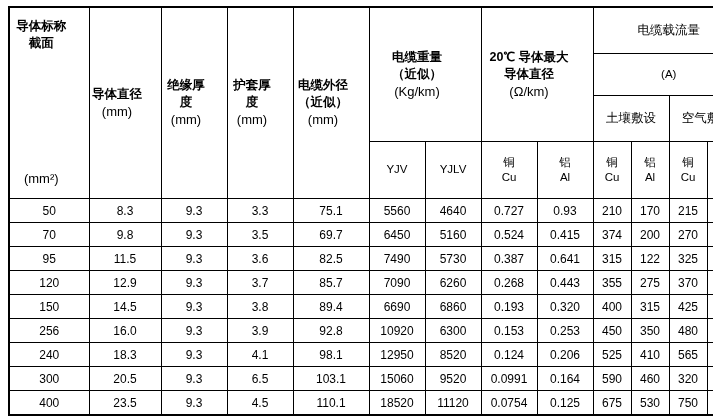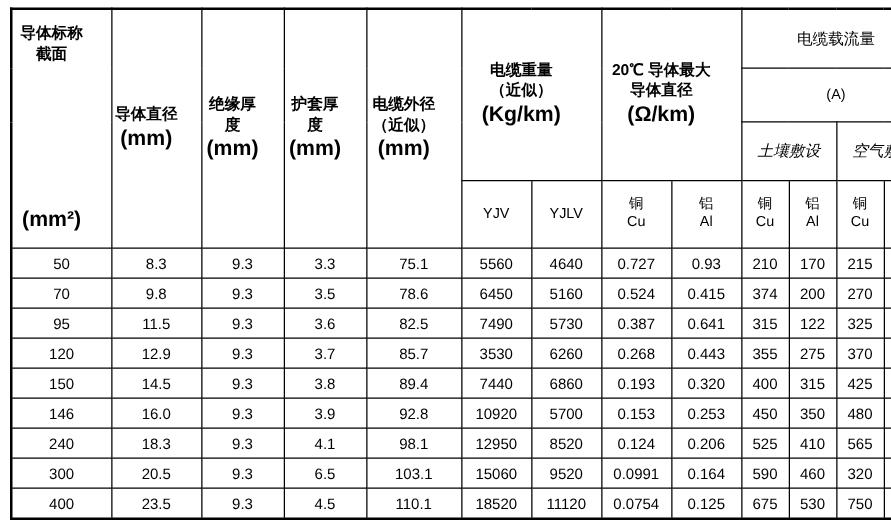--- a/index.html
+++ b/index.html
@@ -48,27 +48,26 @@
     height: 100%;
     box-sizing: border-box;
     padding: 10px 18px 10px 2px;
   }
   .hdr-title {
     font-size: 12.5px;
     font-weight: bold;
     line-height: 1.35;
   }
   .hdr-unit {
-    font-size: 17px;
-    font-weight: bold;
+    font-size: 13px;
+    font-weight: normal;
   }
   .sub-title {
     font-size: 12.5px;
     font-weight: bold;
-    font-style: italic;
   }
   .grp-title {
     font-size: 12.5px;
     font-weight: bold;
     padding: 6px 0 6px 0;
   }
   .unit-row-cell {
     font-size: 11.5px;
     font-weight: bold;
     padding: 4px 0 4px 0;
@@ -231,21 +230,21 @@
           <td class="data-cell">210</td>
           <td class="data-cell">170</td>
           <td class="data-cell">215</td>
           <td class="data-cell">165</td>
         </tr>
         <tr>
           <td class="data-cell">70</td>
           <td class="data-cell">9.8</td>
           <td class="data-cell">9.3</td>
           <td class="data-cell">3.5</td>
-          <td class="data-cell">78.6</td>
+          <td class="data-cell">69.7</td>
           <td class="data-cell">6450</td>
           <td class="data-cell">5160</td>
           <td class="data-cell">0.524</td>
           <td class="data-cell">0.415</td>
           <td class="data-cell">374</td>
           <td class="data-cell">200</td>
           <td class="data-cell">270</td>
           <td class="data-cell">205</td>
         </tr>
         <tr>
@@ -262,52 +261,52 @@
           <td class="data-cell">122</td>
           <td class="data-cell">325</td>
           <td class="data-cell">250</td>
         </tr>
         <tr>
           <td class="data-cell">120</td>
           <td class="data-cell">12.9</td>
           <td class="data-cell">9.3</td>
           <td class="data-cell">3.7</td>
           <td class="data-cell">85.7</td>
-          <td class="data-cell">3530</td>
+          <td class="data-cell">7090</td>
           <td class="data-cell">6260</td>
           <td class="data-cell">0.268</td>
           <td class="data-cell">0.443</td>
           <td class="data-cell">355</td>
           <td class="data-cell">275</td>
           <td class="data-cell">370</td>
           <td class="data-cell">290</td>
         </tr>
         <tr>
           <td class="data-cell">150</td>
           <td class="data-cell">14.5</td>
           <td class="data-cell">9.3</td>
           <td class="data-cell">3.8</td>
           <td class="data-cell">89.4</td>
-          <td class="data-cell">7440</td>
+          <td class="data-cell">6690</td>
           <td class="data-cell">6860</td>
           <td class="data-cell">0.193</td>
           <td class="data-cell">0.320</td>
           <td class="data-cell">400</td>
           <td class="data-cell">315</td>
           <td class="data-cell">425</td>
           <td class="data-cell">330</td>
         </tr>
         <tr>
-          <td class="data-cell">146</td>
+          <td class="data-cell">256</td>
           <td class="data-cell">16.0</td>
           <td class="data-cell">9.3</td>
           <td class="data-cell">3.9</td>
           <td class="data-cell">92.8</td>
           <td class="data-cell">10920</td>
-          <td class="data-cell">5700</td>
+          <td class="data-cell">6300</td>
           <td class="data-cell">0.153</td>
           <td class="data-cell">0.253</td>
           <td class="data-cell">450</td>
           <td class="data-cell">350</td>
           <td class="data-cell">480</td>
           <td class="data-cell">375</td>
         </tr>
         <tr>
           <td class="data-cell">240</td>
           <td class="data-cell">18.3</td>

